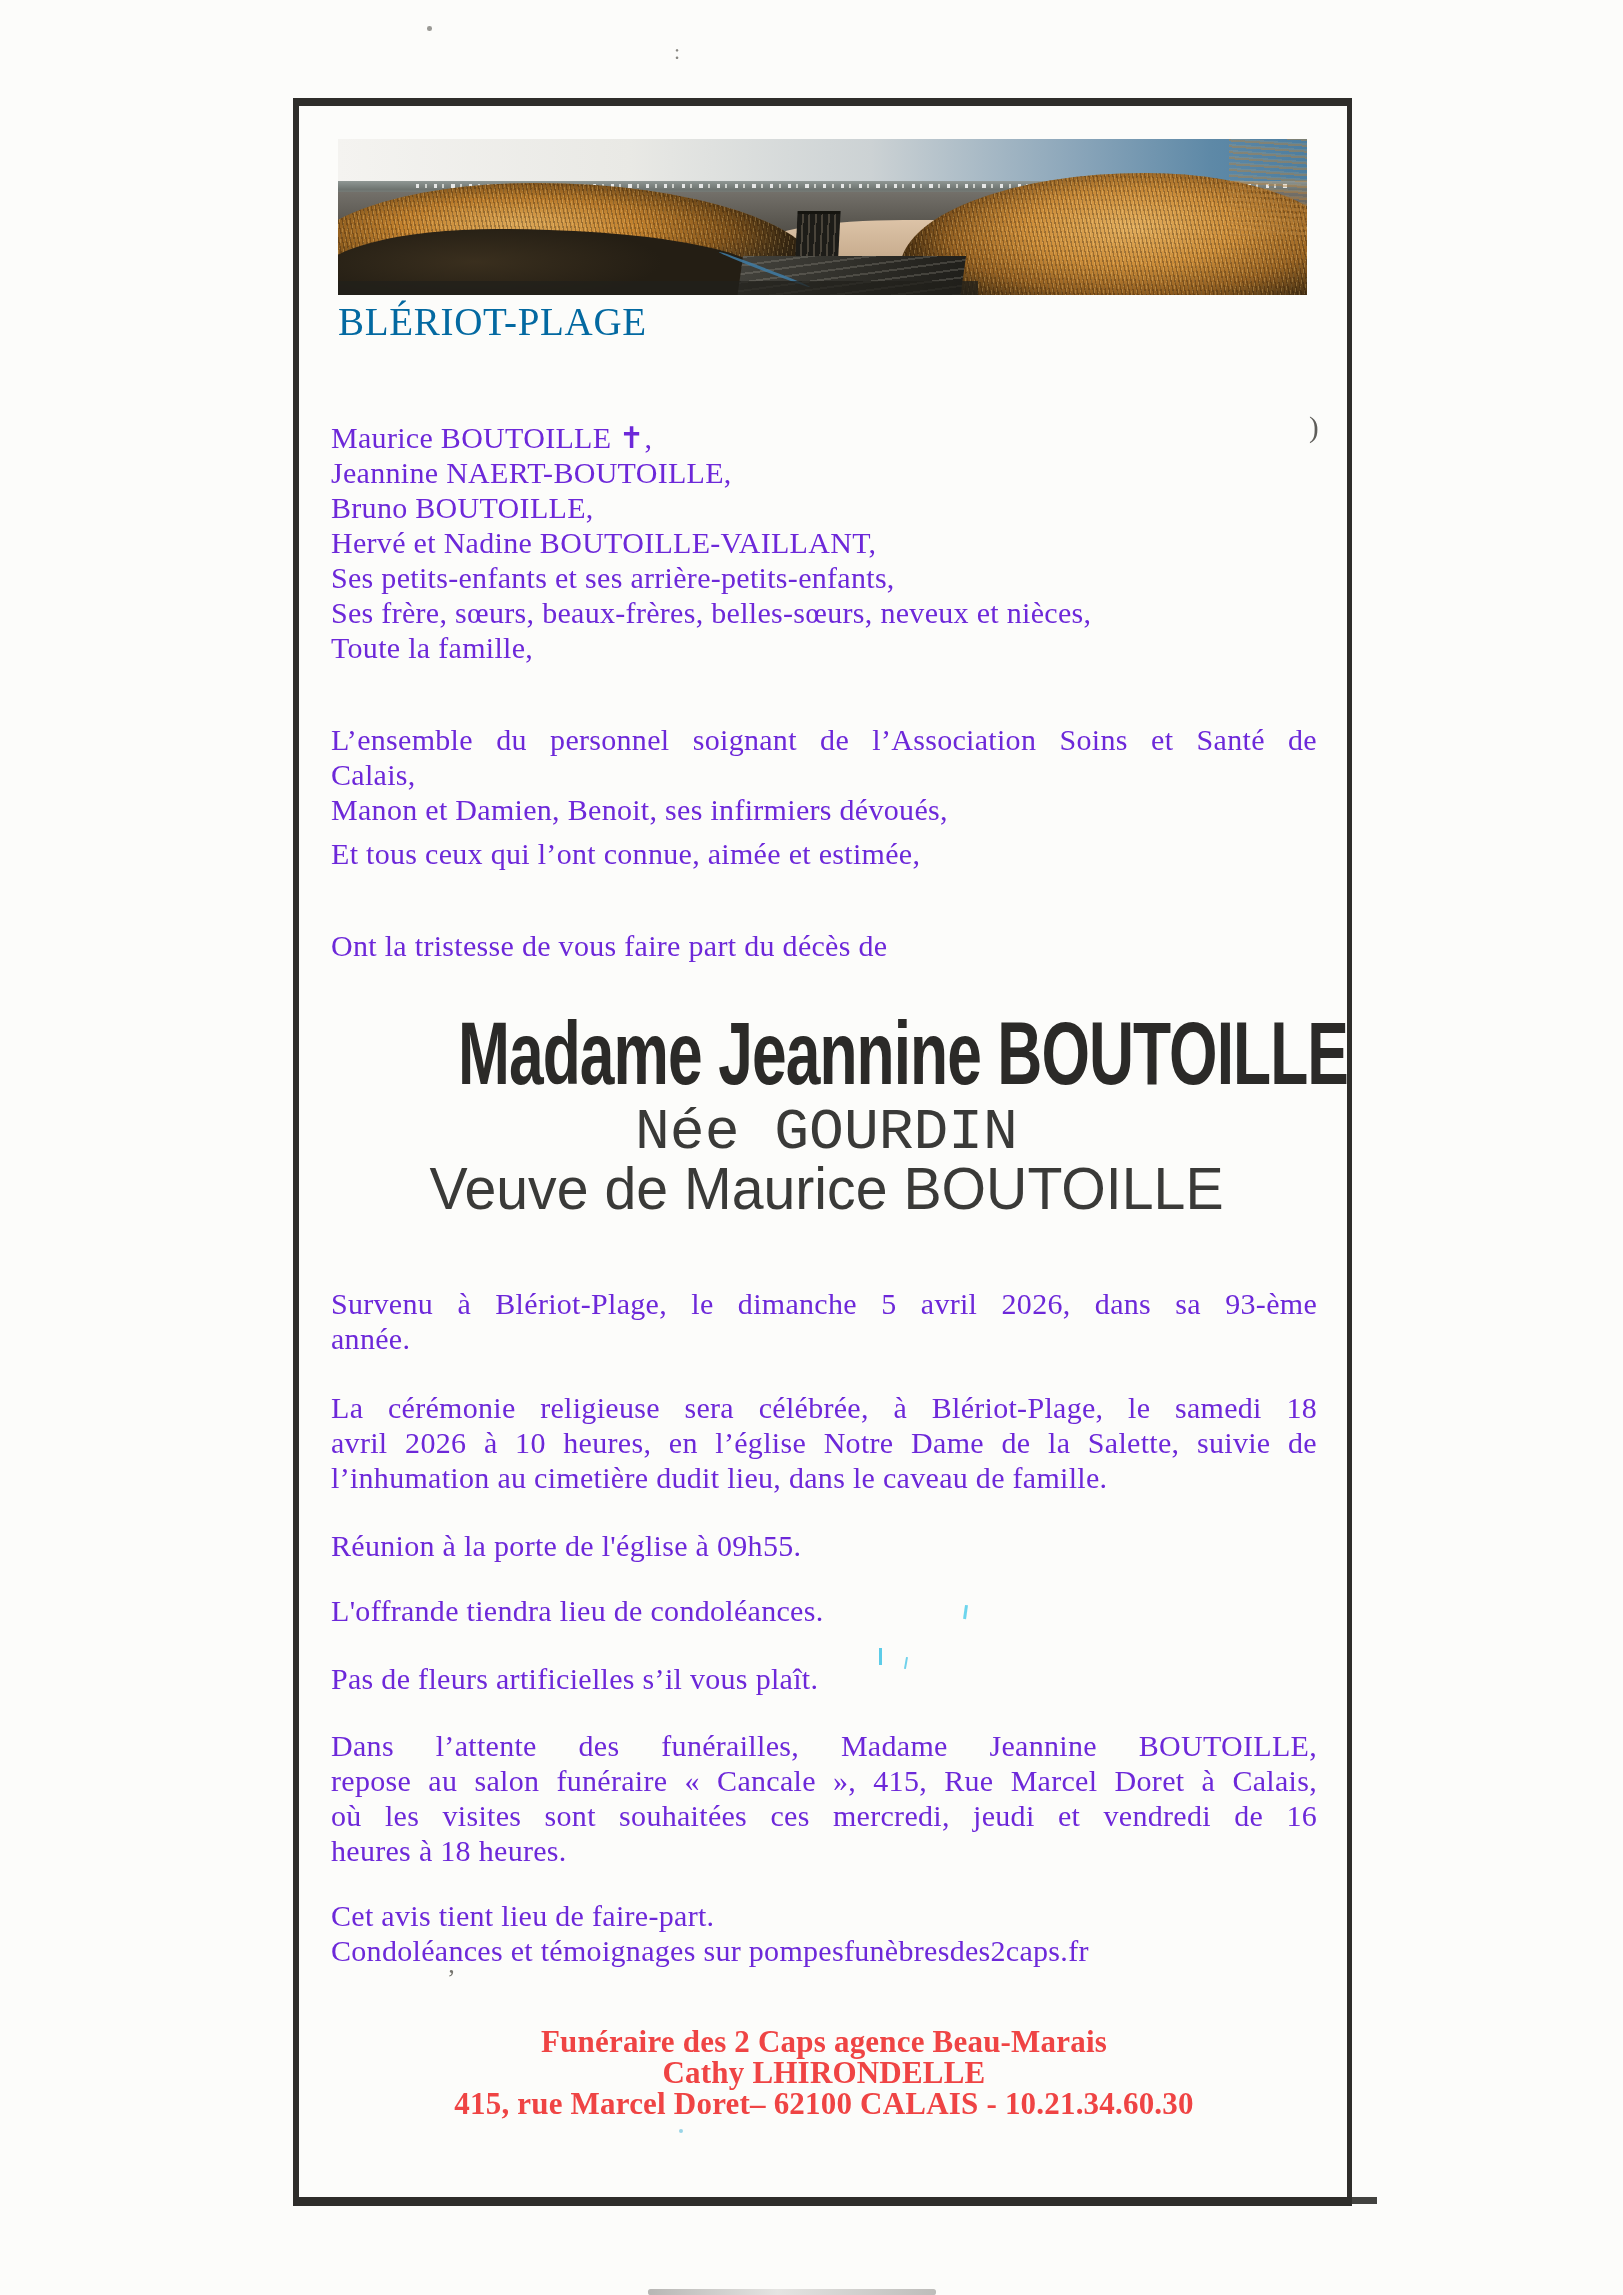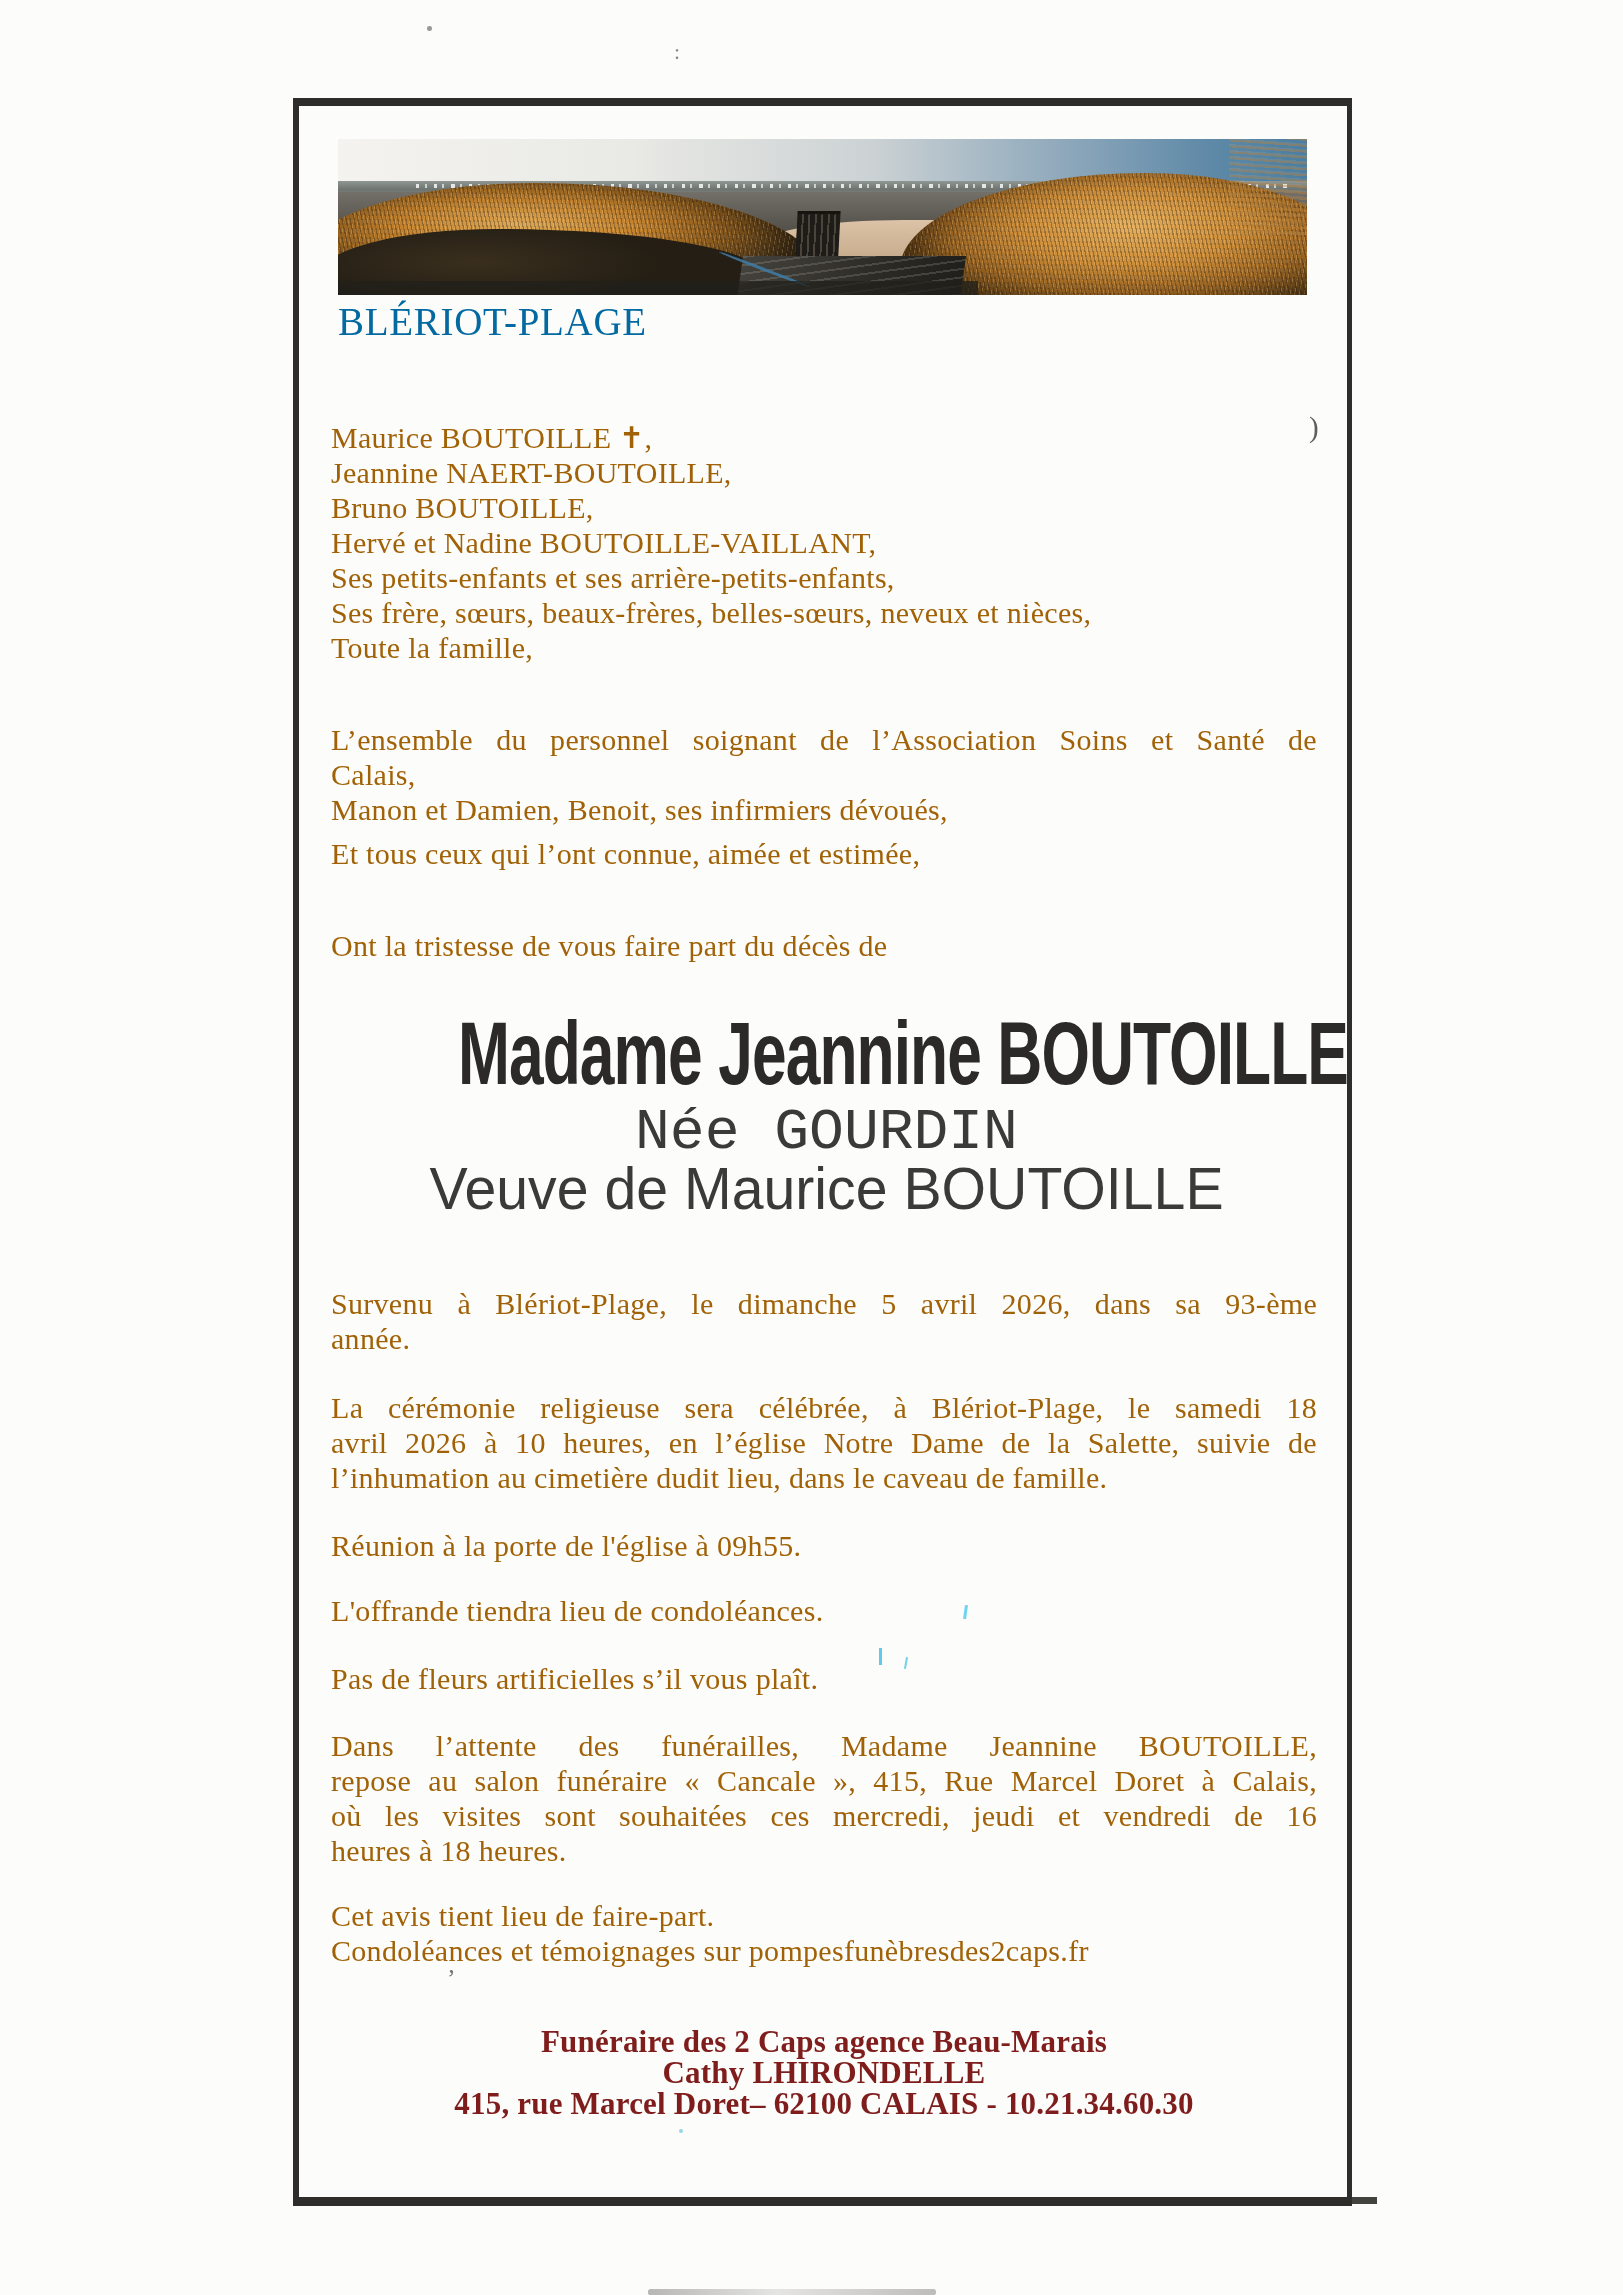--- a/index.html
+++ b/index.html
@@ -55,40 +55,40 @@
     background:repeating-linear-gradient(90deg,#1d1c18 0 4.6px,#4a443a 4.6px 6.5px);
     border-top:3.9px solid #15140f; }
   .p-walk { left:41.5%; top:75%; width:23%; height:28%; transform:skewX(-8deg);
     background:linear-gradient(100deg,#43423c 0%,#2a2924 65%,#1f1e1a 100%); }
   .p-walk::after { content:""; position:absolute; inset:0;
     background:repeating-linear-gradient(172deg, rgba(195,190,178,.20) 0 2px, transparent 2px 8.5px); }
   .p-blue { left:39%; top:83%; width:10%; height:2.6px; background:#3f7ca6; border-radius:50%;
     transform:rotate(21deg); opacity:.85; }
   .p-bottom { left:0; bottom:0; width:66%; height:9%; background:#21201b; opacity:.75; filter:blur(0.7px); }
   
-  .t { position:absolute; left:331px; width:986px; font-size:30px; line-height:35px; letter-spacing:0.3px; color:#a16207; }
+  .t { position:absolute; left:331px; width:986px; font-size:30px; line-height:35px; letter-spacing:0.3px; color:#6d28d9; }
   .jl { text-align:justify; text-align-last:justify; }
   .location { position:absolute; left:338px; top:302px; font-size:39px; line-height:39px; letter-spacing:0.7px; color:#0369a1; }
   .name-title {
     position:absolute; left:300px; top:1009px; width:1053px; text-align:center; white-space:nowrap;
     font-family:"Liberation Sans","DejaVu Sans",sans-serif; font-weight:bold;
     font-size:89px; line-height:1; letter-spacing:-1.3px; color:#2b2a28;
     transform:scaleX(.70); transform-origin:center;
   }
   .maiden {
     position:absolute; left:300px; top:1104px; width:1053px; text-align:center; white-space:nowrap;
     font-family:Liberation Mono, monospace; font-size:58px; line-height:1; color:#3a3a38;
   }
   .widow {
     position:absolute; left:300px; top:1160px; width:1053px; text-align:center; white-space:nowrap;
     font-family:"Liberation Sans","DejaVu Sans",sans-serif; font-size:59px; line-height:1; color:#3a3a38;
     transform:scaleX(.97); transform-origin:center;
   }
   .footer { position:absolute; left:331px; top:2026px; width:986px; text-align:center;
-    font-weight:bold; font-size:31px; line-height:31px; letter-spacing:0.2px; color:#7f1d1d; }
+    font-weight:bold; font-size:31px; line-height:31px; letter-spacing:0.2px; color:#ef4444; }
   
   .art { position:absolute; color:#6b6a66; }
   .art-dot1 { left:427px; top:26px; width:4.6px; height:4.6px; border-radius:50%; background:#9a9995; }
   .art-colon { left:674px; top:39px; font-size:22px; color:#888782; }
   .art-paren { left:1309px; top:411px; font-size:29px; color:#5f5e5a; }
   .art-blue1 { left:964px; top:1605px; width:2.6px; height:14.4px; background:#3ec8e8; transform:rotate(8deg); opacity:.75; }
   .art-blue2 { left:879px; top:1648px; width:2.6px; height:17px; background:#34bfe4; opacity:.8; }
   .art-blue3 { left:905px; top:1657px; width:2px; height:11.8px; background:#34bfe4; transform:rotate(10deg); opacity:.7; }
   .art-apos { left:447px; top:1964px; font-size:26px; color:#76756F; }
   .art-cyan-dot { left:679px; top:2129px; width:3.9px; height:3.9px; border-radius:50%; background:#57b9d8; opacity:.6; }

